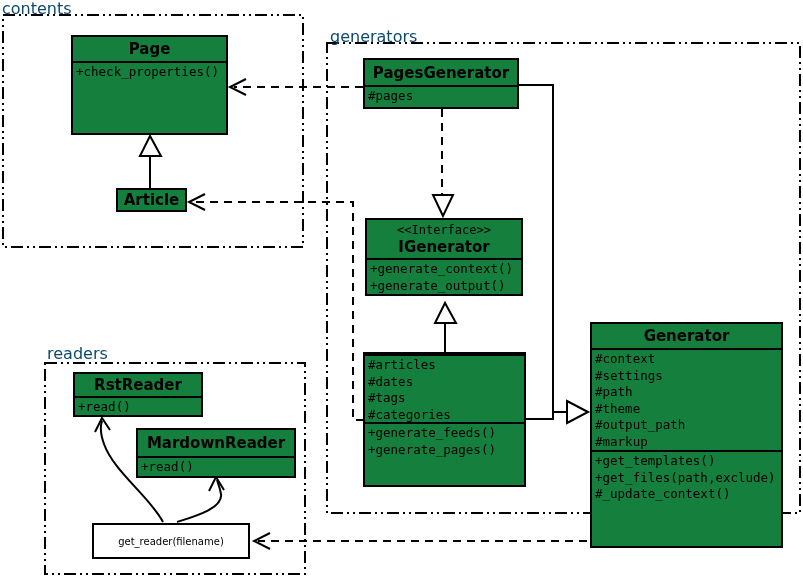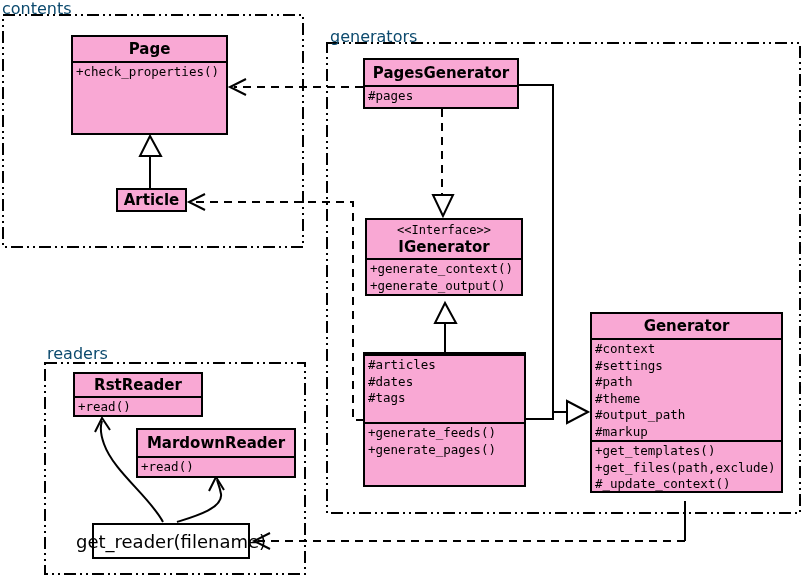--- a/index.html
+++ b/index.html
@@ -1,29 +1,29 @@
 <!DOCTYPE html>
 <html><head>
 <meta charset="utf-8">
 <style>
   html,body{margin:0;padding:0;background:#fff;}
   .canvas{position:relative;width:803px;height:579px;background:#fff;overflow:hidden;
           font-family:"DejaVu Sans",sans-serif;color:#000;}
   svg.overlay{position:absolute;left:0;top:0;}
   .pkg-label{position:absolute;font-size:16px;line-height:17px;color:#0c4a6e;background:transparent;}
-  .cls{position:absolute;border:2px solid #000;background:#f9a8d4;box-sizing:border-box;
+  .cls{position:absolute;border:2px solid #000;background:#15803d;box-sizing:border-box;
        display:flex;flex-direction:column;overflow:hidden;}
   .cls-title{display:flex;align-items:center;justify-content:center;flex-direction:column;
              font-weight:bold;font-size:15px;flex:0 0 auto;}
   .stereotype{font-family:"DejaVu Sans Mono",monospace;font-weight:normal;font-size:12px;line-height:15px;}
   .tname{line-height:18px;}
   .cls-sec{border-top:2px solid #000;padding:1px 3px;flex:0 0 auto;box-sizing:border-box;}
   .row{font-family:"DejaVu Sans Mono",monospace;font-size:12.5px;height:16.5px;line-height:16.5px;white-space:pre;}
   .fn-box{position:absolute;border:2px solid #000;background:#fff;box-sizing:border-box;
-          display:flex;align-items:center;justify-content:center;font-size:18px;}
+          display:flex;align-items:center;justify-content:center;font-size:10px;}
   .ln{stroke:#000;stroke-width:2;fill:none;}
   .dash{stroke-dasharray:8 6;}
   .pkg{stroke:#000;stroke-width:2;fill:none;stroke-dasharray:12 4 2 4 2 4;}
   .tri{fill:#fff;stroke:#000;stroke-width:2;stroke-linejoin:miter;}
 </style>
 </head>
 <body>
 
 <div class="canvas">
 
@@ -112,28 +112,29 @@
       <div class="row">+generate_context()</div>
       <div class="row">+generate_output()</div>
     </div>
   </div>
 
   <div class="cls" style="left:363px;top:352px;width:163px;height:135px">
     <div class="cls-sec" style="height:68px">
       <div class="row">#articles</div>
       <div class="row">#dates</div>
       <div class="row">#tags</div>
+      <div class="row">#categories</div>
     </div>
     <div class="cls-sec" style="flex:1">
       <div class="row">+generate_feeds()</div>
       <div class="row">+generate_pages()</div>
     </div>
   </div>
 
-  <div class="cls" style="left:590px;top:312px;width:193px;height:181px">
+  <div class="cls" style="left:590px;top:322px;width:193px;height:226px">
     <div class="cls-title" style="height:24px">Generator</div>
     <div class="cls-sec" style="height:102px">
       <div class="row">#context</div>
       <div class="row">#settings</div>
       <div class="row">#path</div>
       <div class="row">#theme</div>
       <div class="row">#output_path</div>
       <div class="row">#markup</div>
     </div>
     <div class="cls-sec" style="flex:1">

